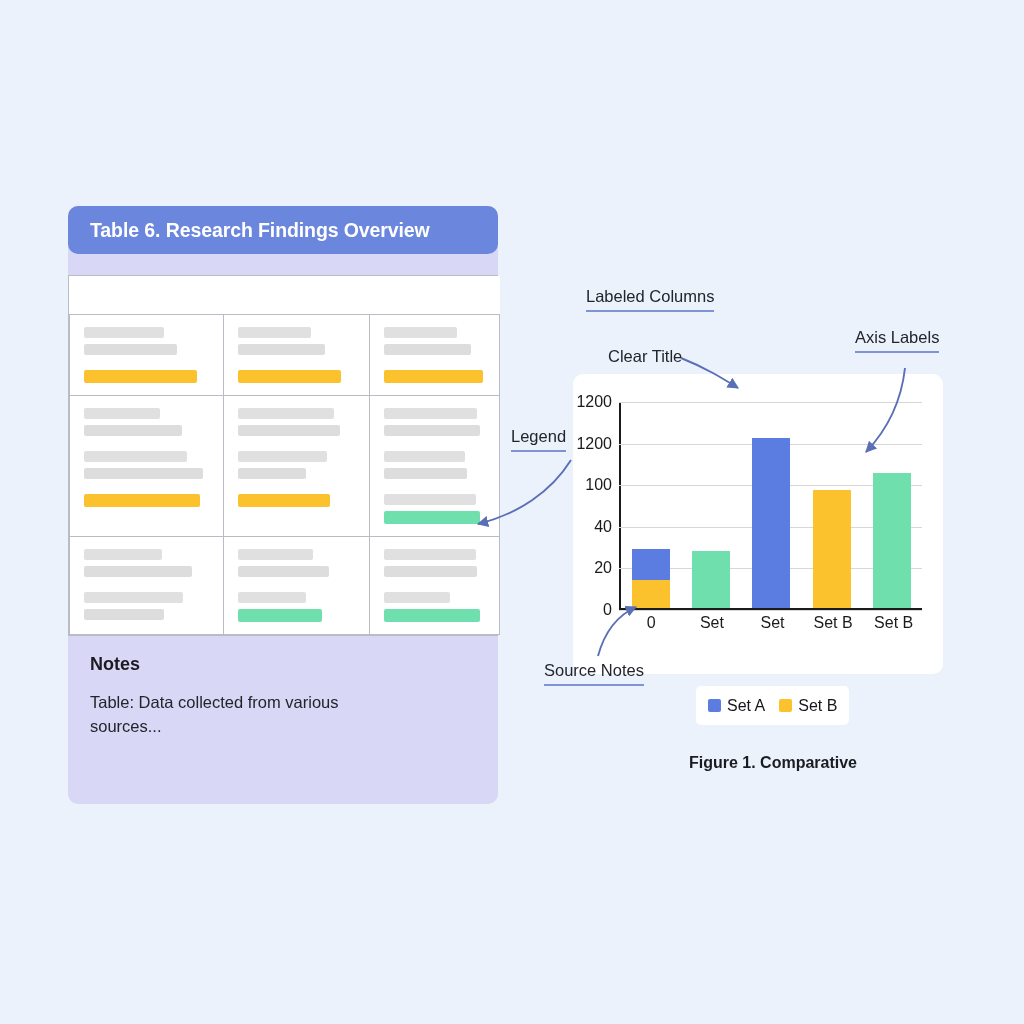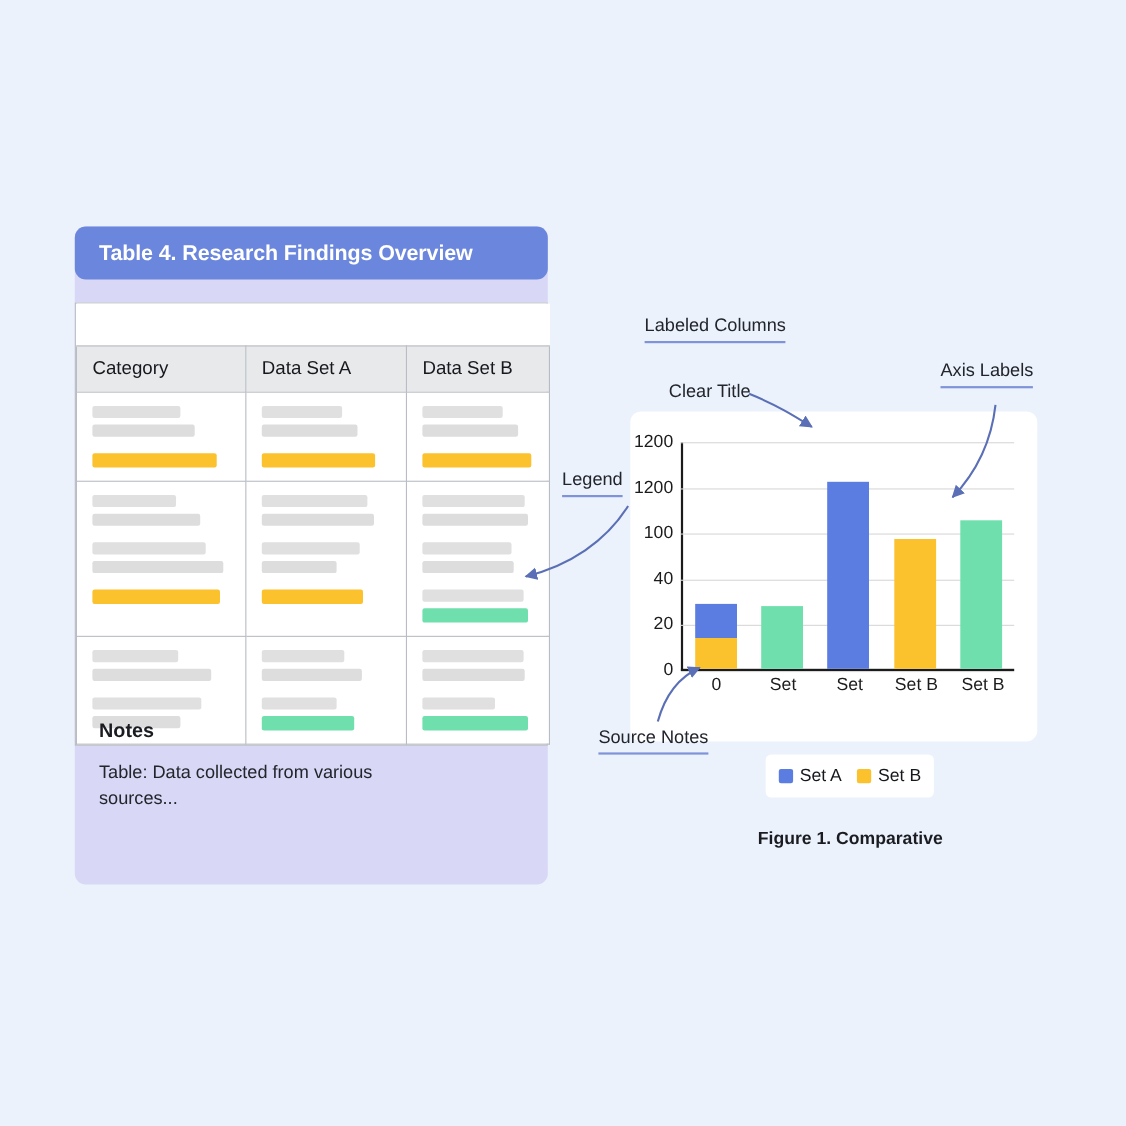--- a/index.html
+++ b/index.html
@@ -259,38 +259,33 @@
     height: 1024px;
     pointer-events: none;
   }
 </style>
 </head>
 <body>
 
 <div id="table-card">
 
   <div id="table-title-bar">
-    <span class="ttl">Table 4. Research Findings Overview</span>
+    <span class="ttl">Table 6. Research Findings Overview</span>
   </div>
 
   <div id="table-sheet">
     <table class="tbl">
       <colgroup>
           <col class="c1">
           <col class="c2">
           <col class="c3">
         </colgroup>
       <tbody>
         <tr class="spacer-row">
           <td colspan="3"></td>
-        </tr>
-        <tr class="head-row">
-          <th>Category</th>
-          <th>Data Set A</th>
-          <th>Data Set B</th>
         </tr>
         <tr class="body-row">
           <td>
               <div class="cellbars">
                 <div class="bar gray" style="width: 64%;"></div>
                 <div class="bar gray2" style="width: 74%;"></div>
                 <div class="bar gap" style="width: 100%;"></div>
                 <div class="bar yellow last" style="width: 90%;"></div>
               </div>
             </td>

